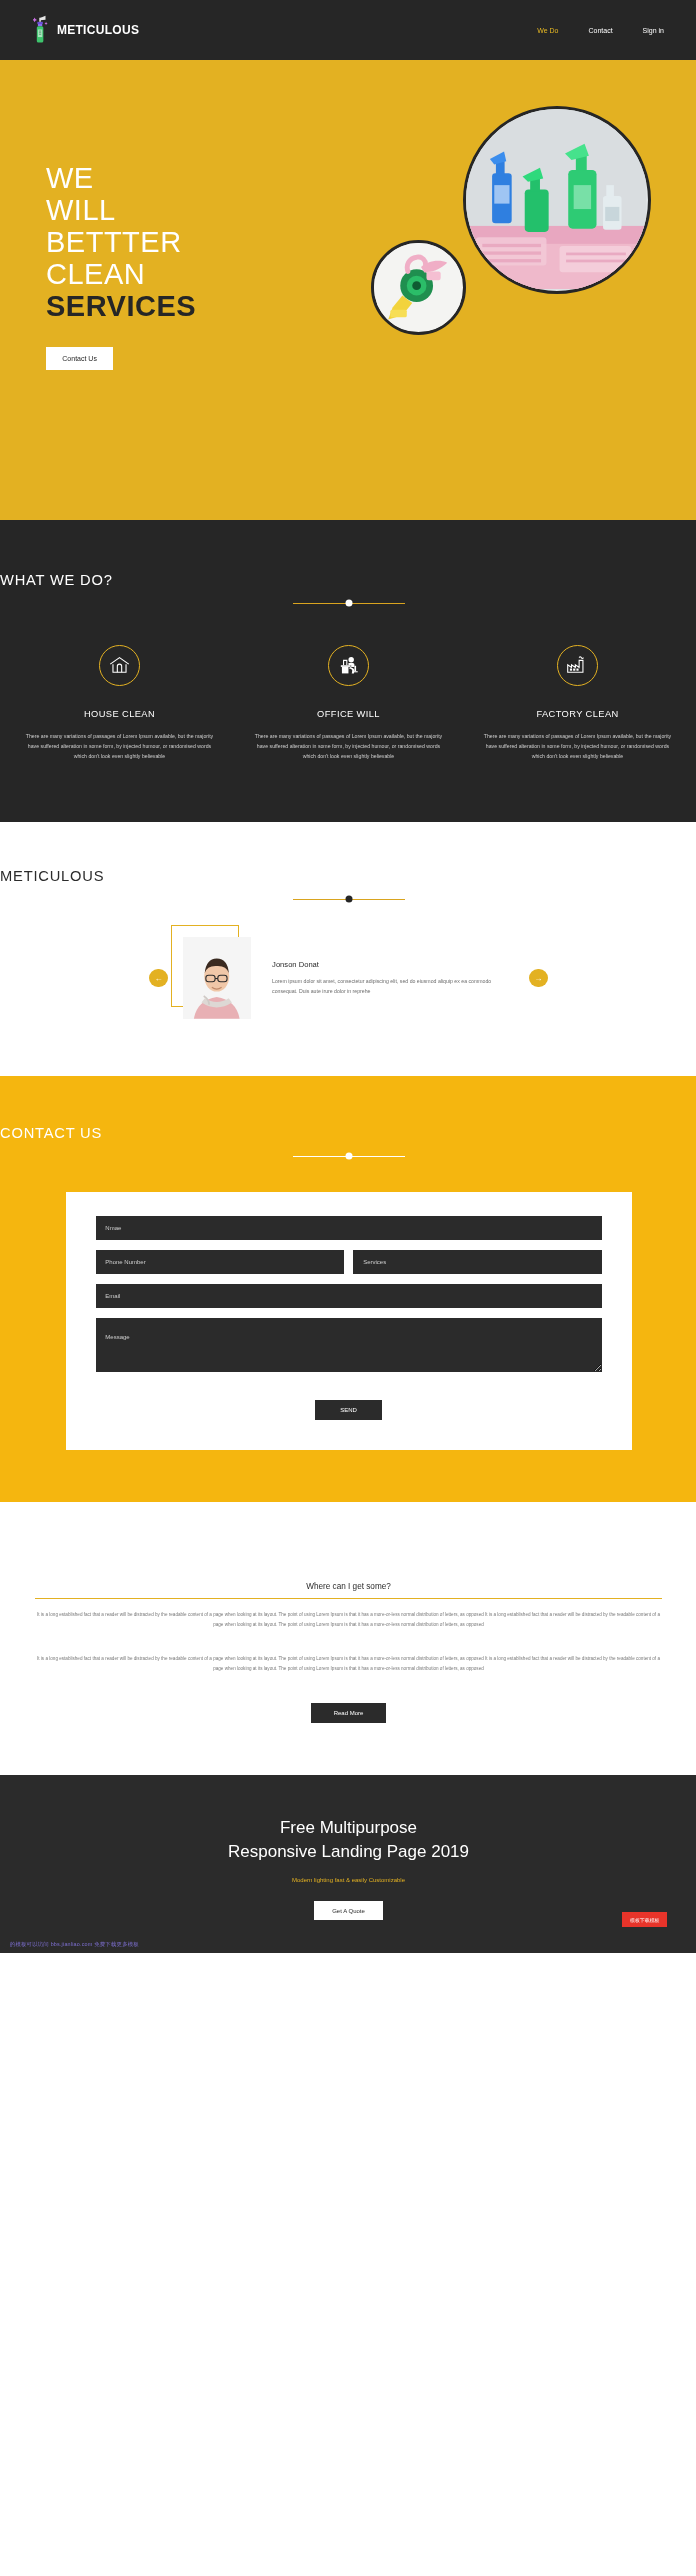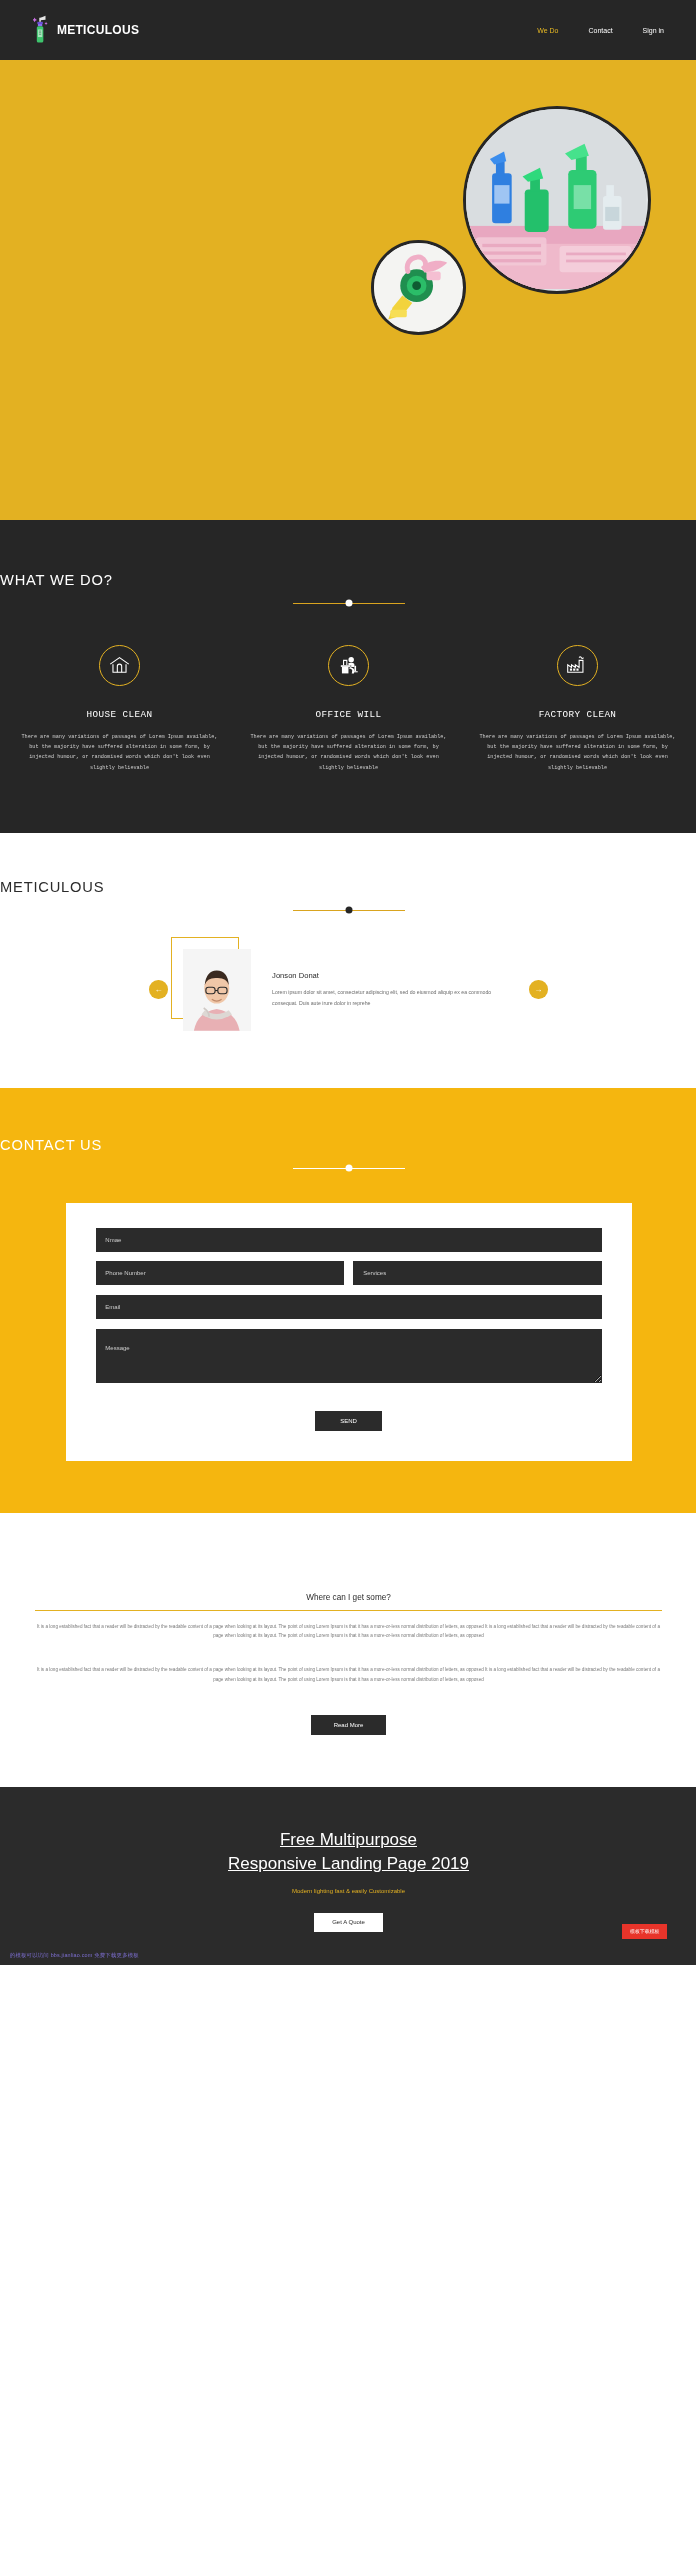--- a/index.html
+++ b/index.html
@@ -77,21 +77,21 @@
   }
 
   
   .whatwedo {
     background:#262626; padding:52px 0 60px;
   }
   .whatwedo h2 { color:#ffffff; }
   .whatwedo .divider .dot { background:#ffffff; }
   .cards {
     display:flex; justify-content:center;
-    gap:8px; margin-top:38px; padding:0 9px;font-family:Liberation Mono, monospace;
+    gap:8px; margin-top:38px; padding:0 9px;
   }
   .card { flex:1; text-align:center; padding:0 12px; }
   .icon-ring {
     width:41px; height:41px; border:1.1px solid #e3b122;
     border-radius:50%; margin:0 auto 23px;
     display:flex; align-items:center; justify-content:center;
   }
   .card h3 {
     color:#ffffff; font-size:9.3px; font-weight:400;
     letter-spacing:0.4px; margin-bottom:12px;
@@ -184,21 +184,20 @@
   }
 
   
   .footer {
     background:#2b2b2b; padding:41px 0 33px; text-align:center;
     position:relative;
   }
   .footer h2 {
     color:#ffffff; font-size:17px; font-weight:400;
     line-height:1.42;
-    text-decoration:underline;
   }
   .footer .sub {
     color:#e3b122; font-size:6px; margin-top:12px;
   }
   .footer-btn-row { margin-top:18.5px; }
   .quote-btn {
     background:#ffffff; color:#2b2b2b; border:none;
     padding:6.5px 18.5px; font-size:6px; cursor:pointer;
     font-family:"Liberation Sans", sans-serif;
   }
@@ -236,20 +235,30 @@
     <span class="brand-name">METICULOUS</span>
   </div>
   <nav class="topnav">
     <a href="#" class="active">We Do</a>
     <a href="#">Contact</a>
     <a href="#">Sign in</a>
   </nav>
 </div>
 
 <section class="hero">
+  <div class="hero-text">
+    <h1>
+      <span>WE</span><br>
+      <span>WILL</span><br>
+      <span>BETTTER</span><br>
+      <span>CLEAN</span><br>
+      <span class="dark">SERVICES</span>
+    </h1>
+    <button class="hero-btn">Contact Us</button>
+  </div>
 
   <div class="hero-circle-lg">
     <svg width="180" height="180" viewBox="0 0 331 331">
       <rect width="331" height="331" fill="#d9dde0"></rect>
       <rect x="0" y="215" width="331" height="120" fill="#e8a7c0"></rect>
       <rect x="0" y="248" width="331" height="90" fill="#efb9cb"></rect>
       <g>
         <rect x="48" y="118" width="36" height="92" rx="6" fill="#2f7fe0"></rect>
         <rect x="55" y="96" width="16" height="26" fill="#2f7fe0"></rect>
         <path d="M44 92 L70 78 L74 96 L52 102 Z" fill="#3b8ded"></path>

